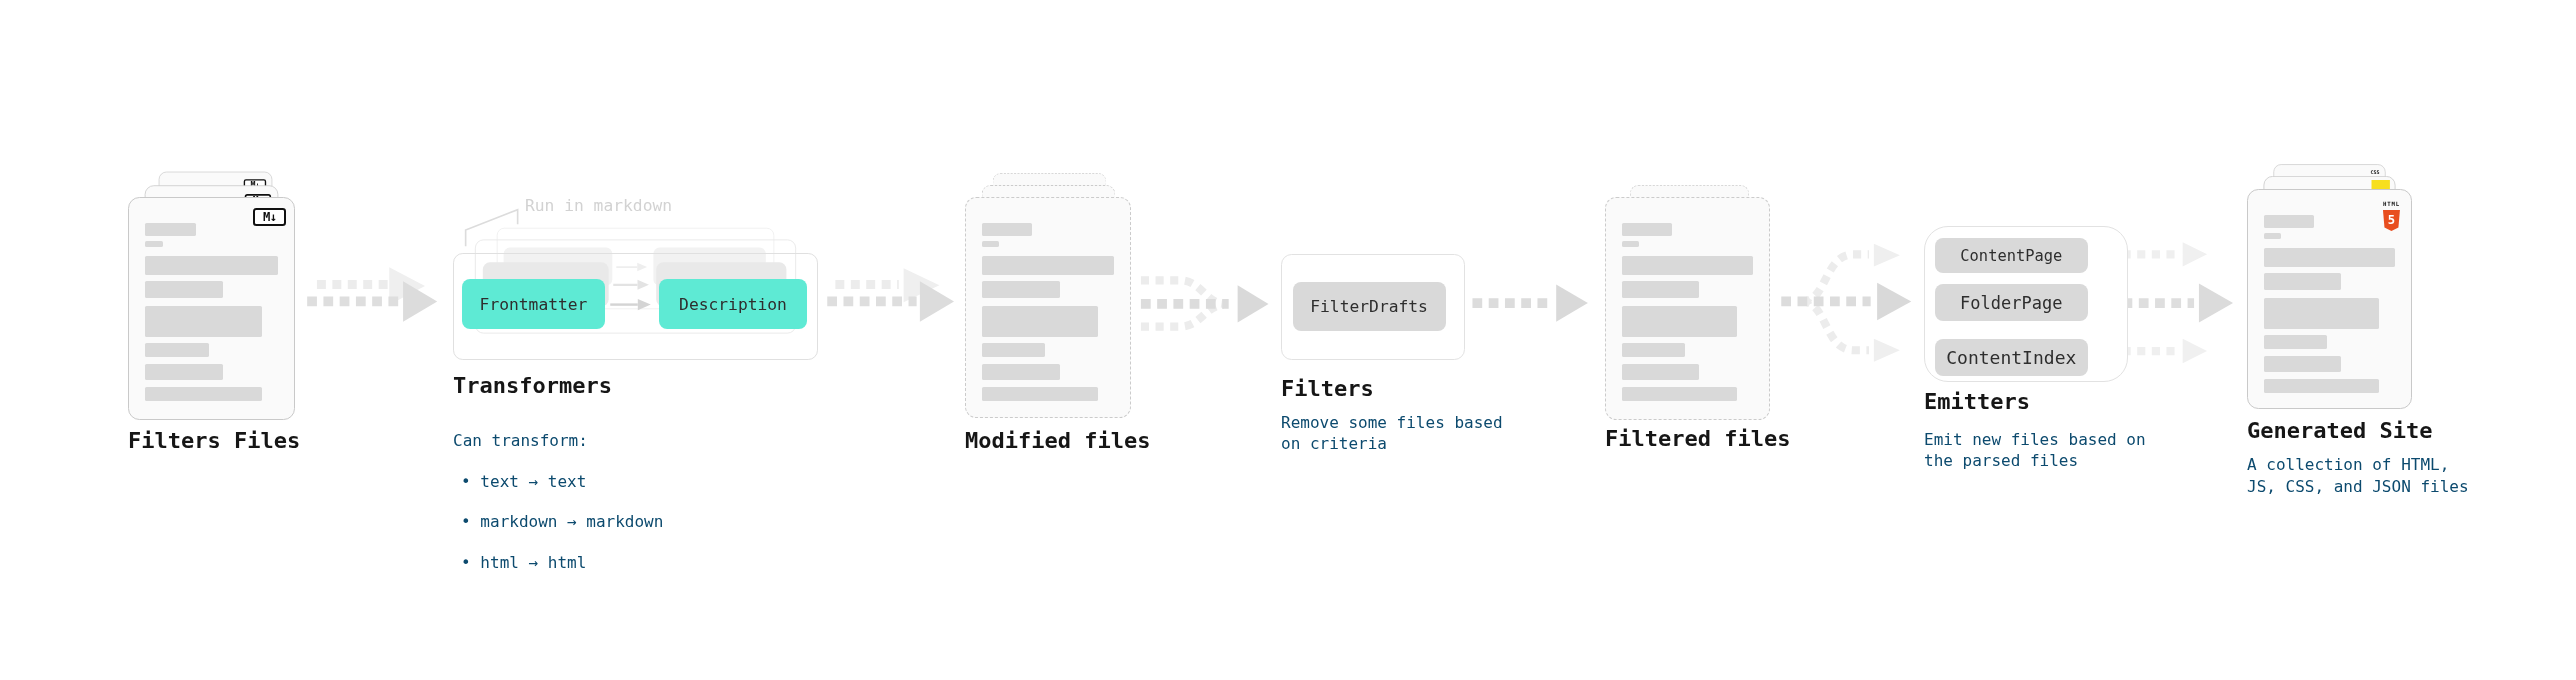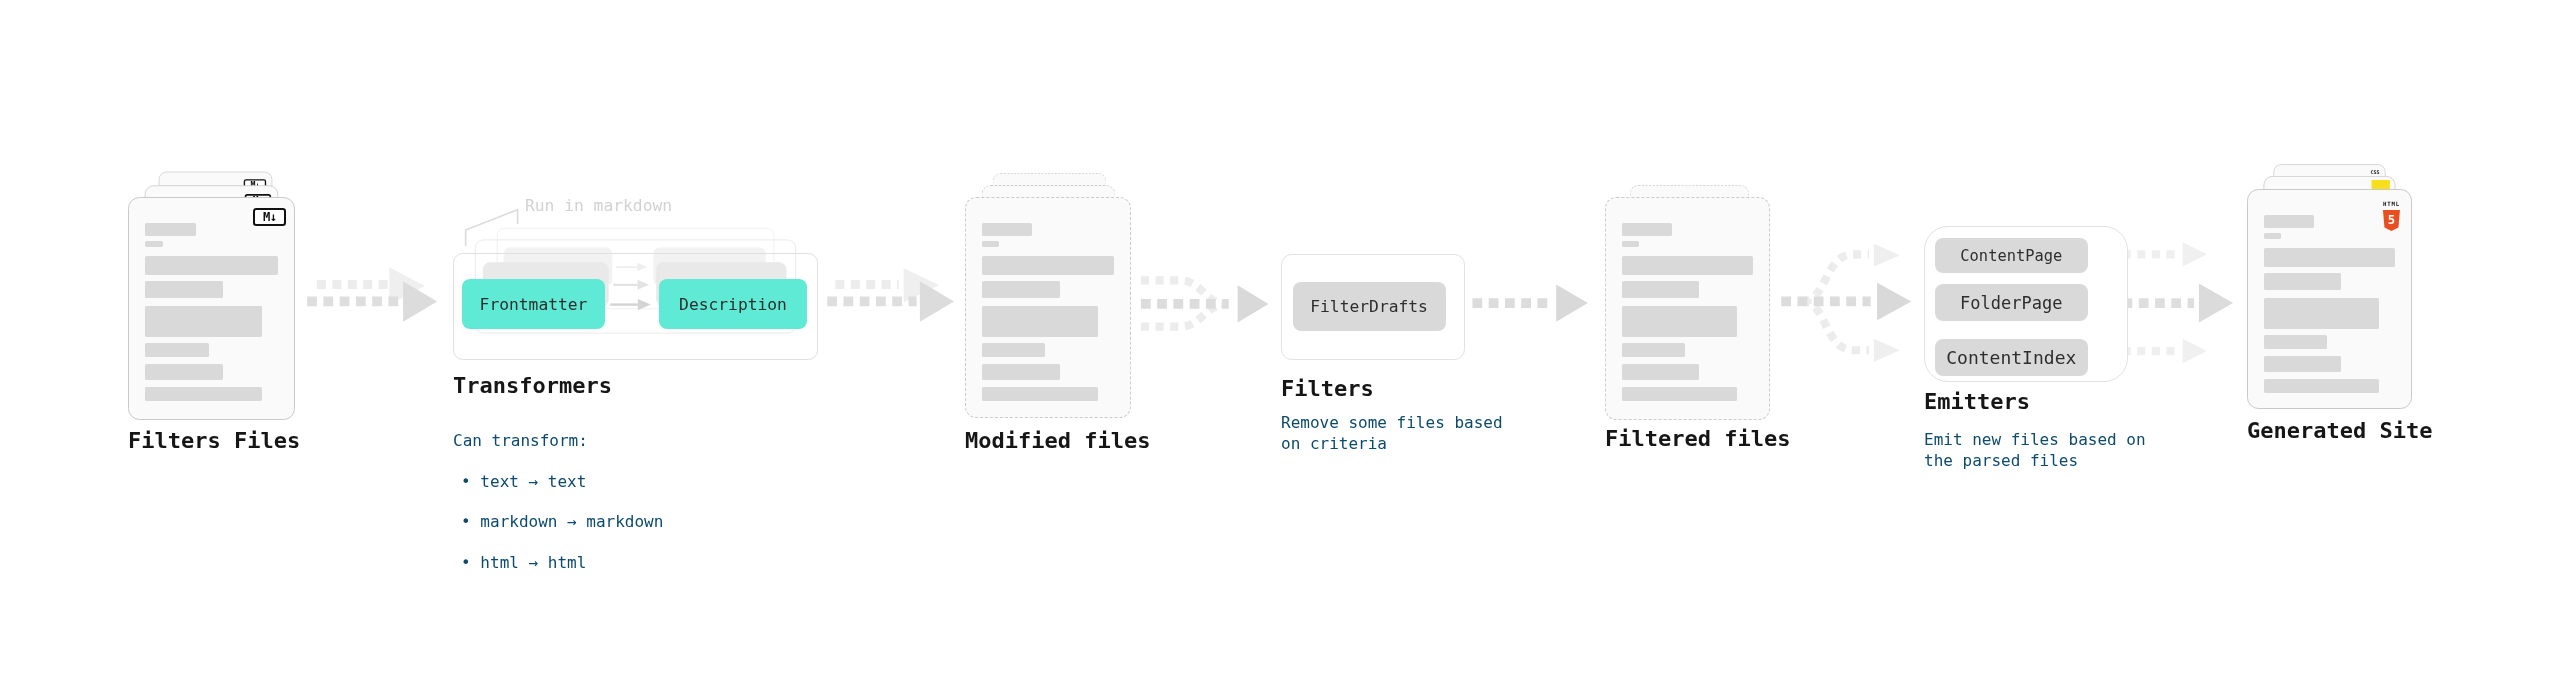--- a/index.html
+++ b/index.html
@@ -252,15 +252,17 @@
           <i></i>
           <i></i>
           <i></i>
           <i></i>
           <i></i>
           <i></i>
         </span>
     </div>
   </div>
   <div class="title" style="left:2247px;top:418px">Generated Site</div>
+  <div class="sub" style="left:2247px;top:454px;line-height:22px">A collection of HTML,
+JS, CSS, and JSON files</div>
 
 </div>
 
 
 </body></html>

